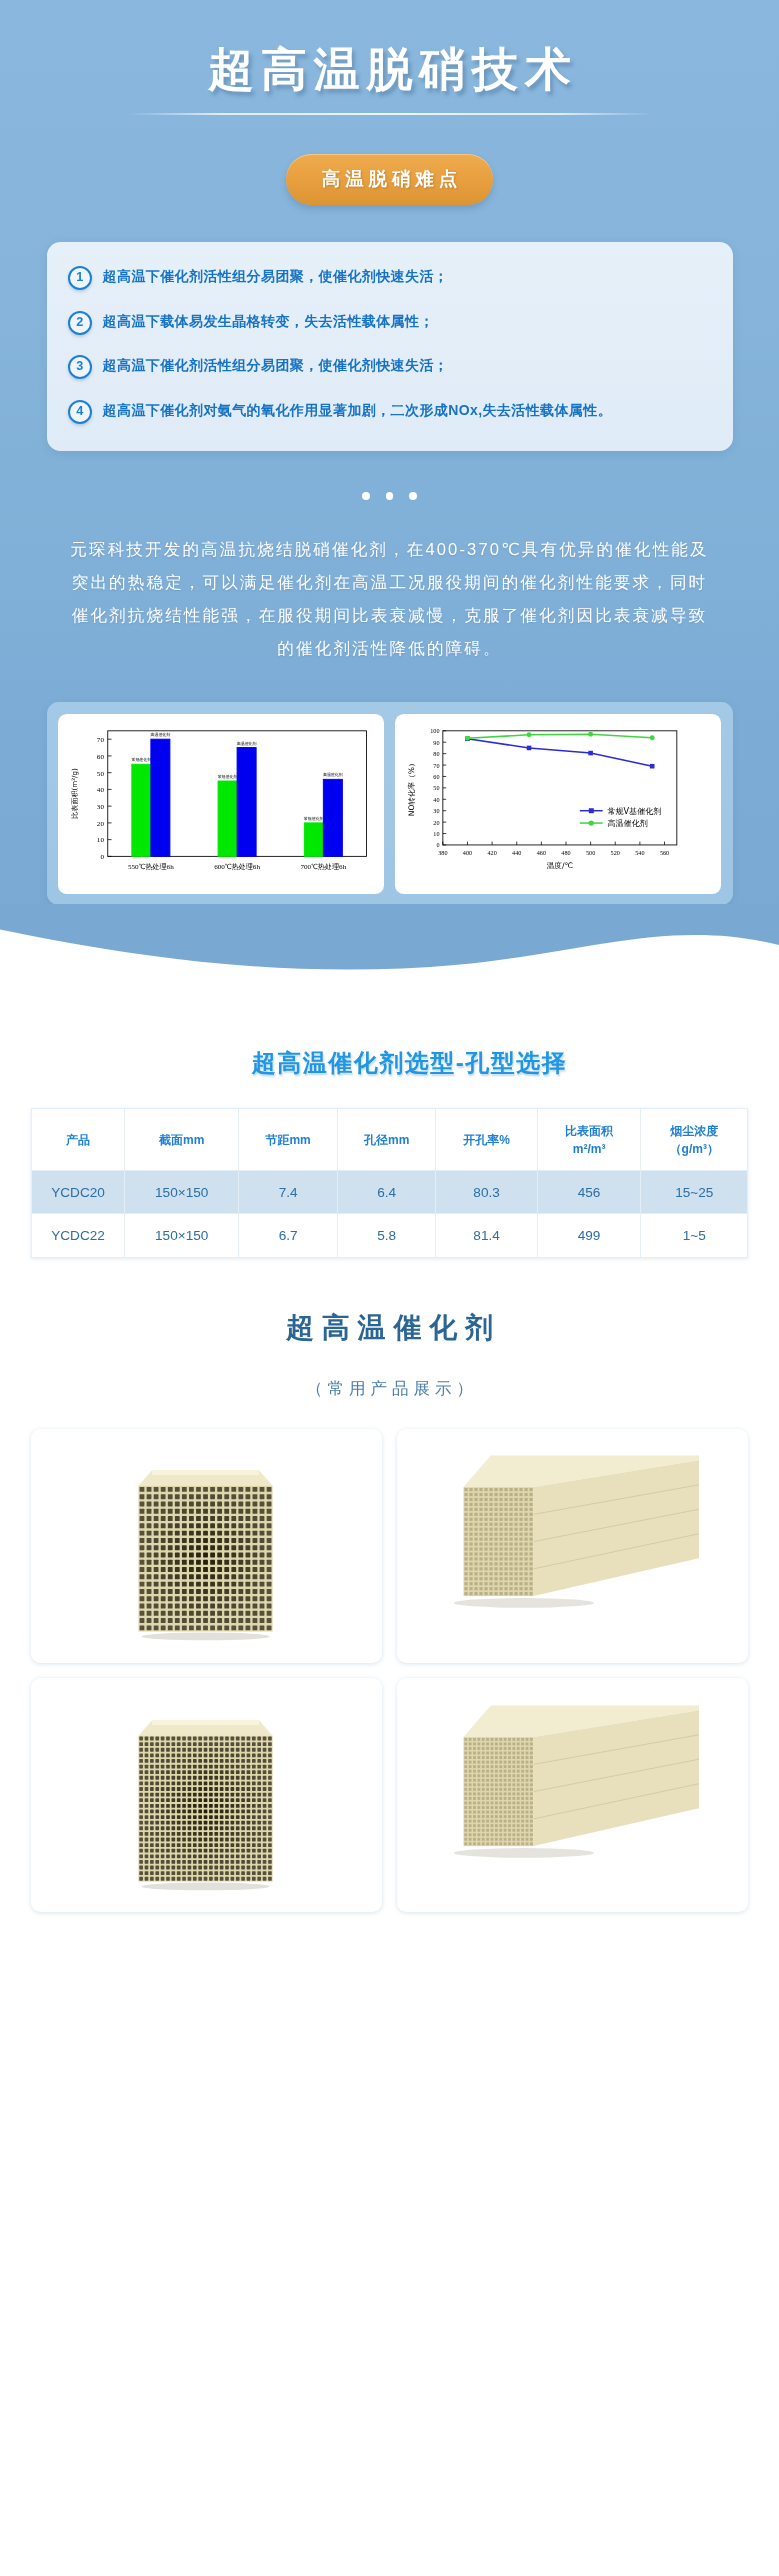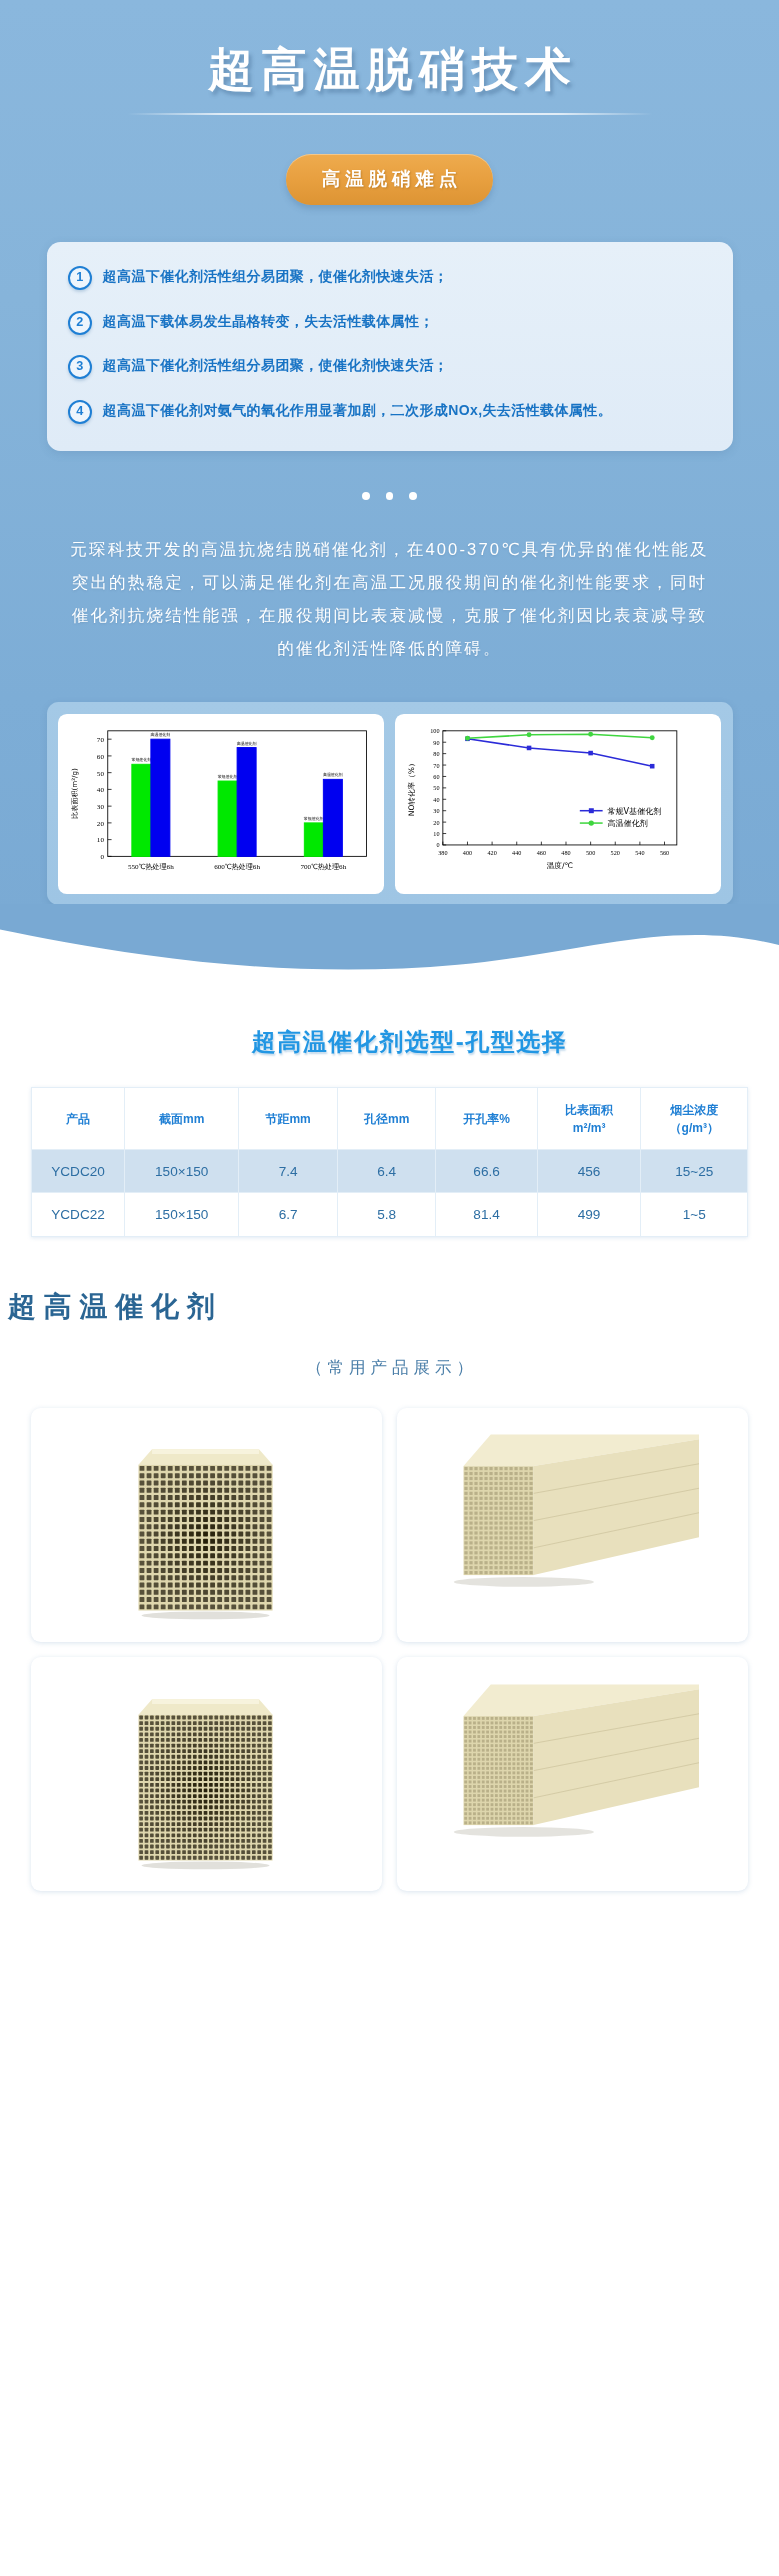--- a/index.html
+++ b/index.html
@@ -130,21 +130,21 @@
   
   .white-sec { background: #ffffff; padding: 17.5px 0 0 0; }
 
   .sec-title-blue {
     text-align: center;
     color: #2196e3;
     font-size: 24px;
     font-weight: bold;
     letter-spacing: 1.5px;
     text-shadow: 1px 1.9px 1.9px rgba(120,170,210,.45);
-    margin-top: 11px;
+    margin-top: 32px;
     padding-left: 40px;
   }
 
   
   .tbl-wrap { margin: 29px 31px 0 31px; }
   table.spec {
     width: 100%;
     border-collapse: collapse;
     font-size: 12px;
     color: #2d6ea3;
@@ -164,21 +164,21 @@
     line-height: 1.5;
     padding: 12.7px 1.9px;
   }
   table.spec tbody tr.alt td { background: #cfe0ef; }
   table.spec tbody tr td { background: #ffffff; font-size: 13.6px; padding: 13.6px 1.9px; }
   table.spec tbody tr.alt td { background: #cfe0ef; margin-top: 24px; }
   .col-prod { width: 13%; }
 
   
   .prod-title {
-    text-align: left;
+    text-align: center;
     color: #2a6593;
     font-size: 28px;
     font-weight: bold;
     letter-spacing: 7.8px;
     text-indent: 7.8px;
     margin-top: 51px;
   }
   .prod-sub {
     text-align: center;
     color: #4a7ea8;
@@ -400,21 +400,21 @@
               <div>（g/m³）</div>
             </th>
           </tr>
         </thead>
         <tbody>
           <tr class="alt">
             <td>YCDC20</td>
             <td>150×150</td>
             <td>7.4</td>
             <td>6.4</td>
-            <td>66.6</td>
+            <td>80.3</td>
             <td>456</td>
             <td>15~25</td>
           </tr>
           <tr>
             <td>YCDC22</td>
             <td>150×150</td>
             <td>6.7</td>
             <td>5.8</td>
             <td>81.4</td>
             <td>499</td>

